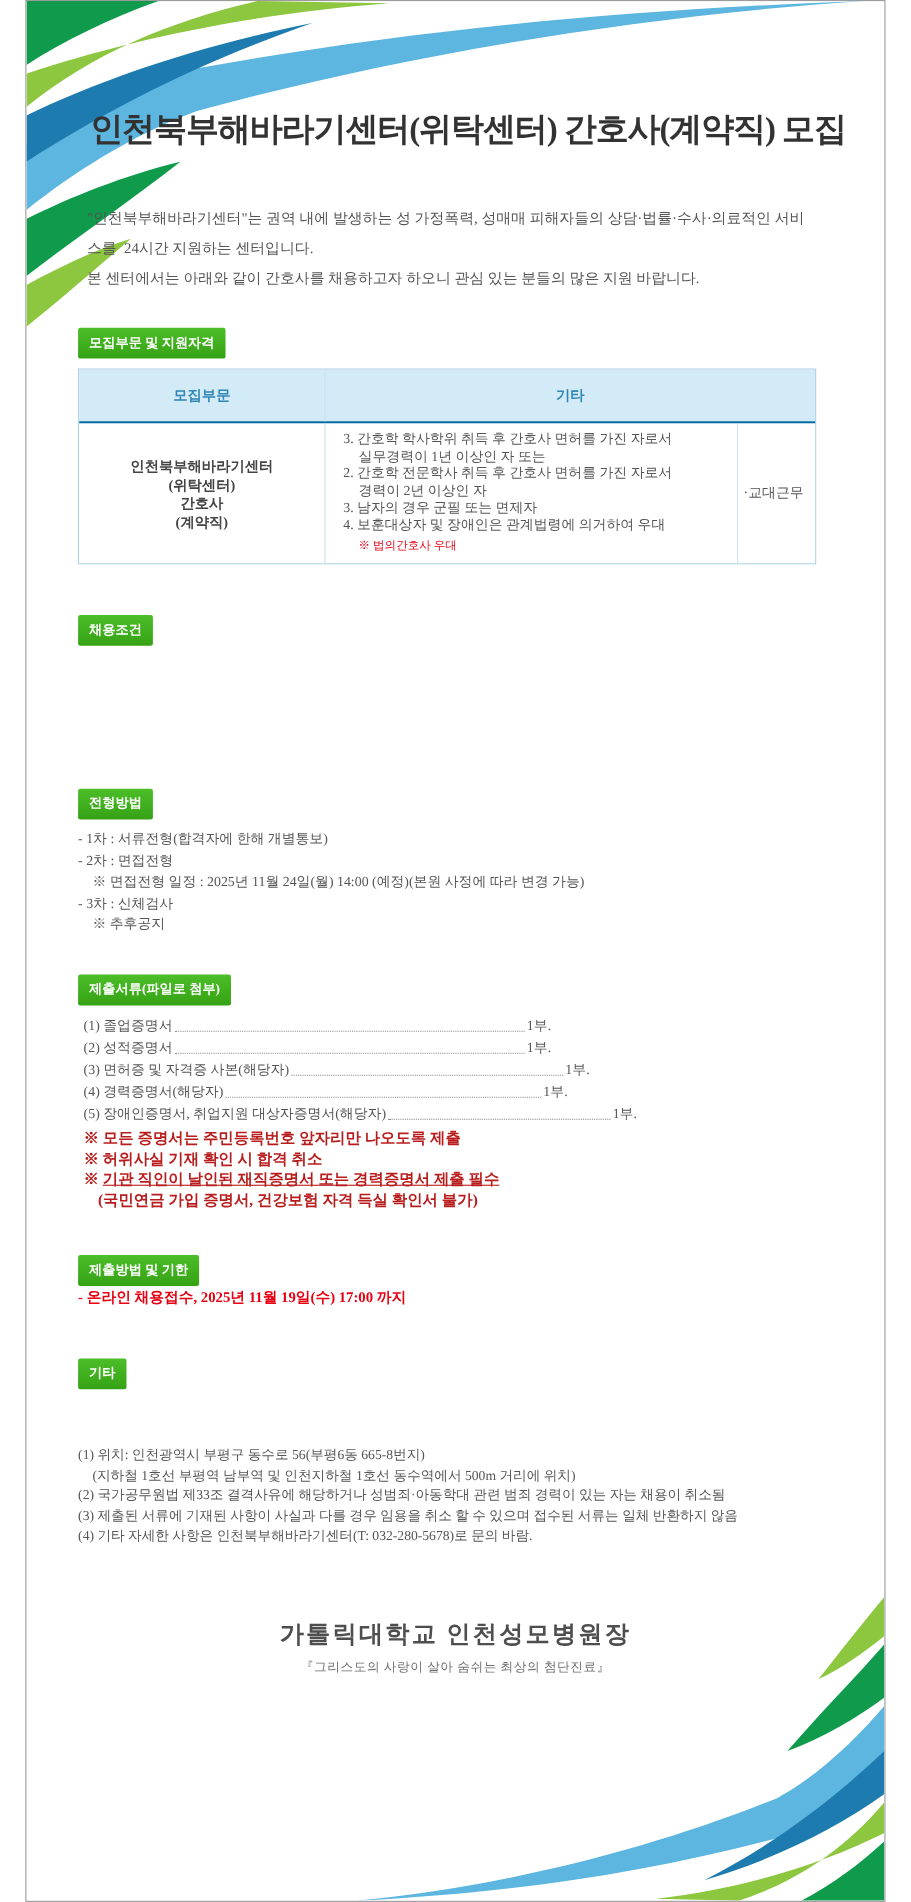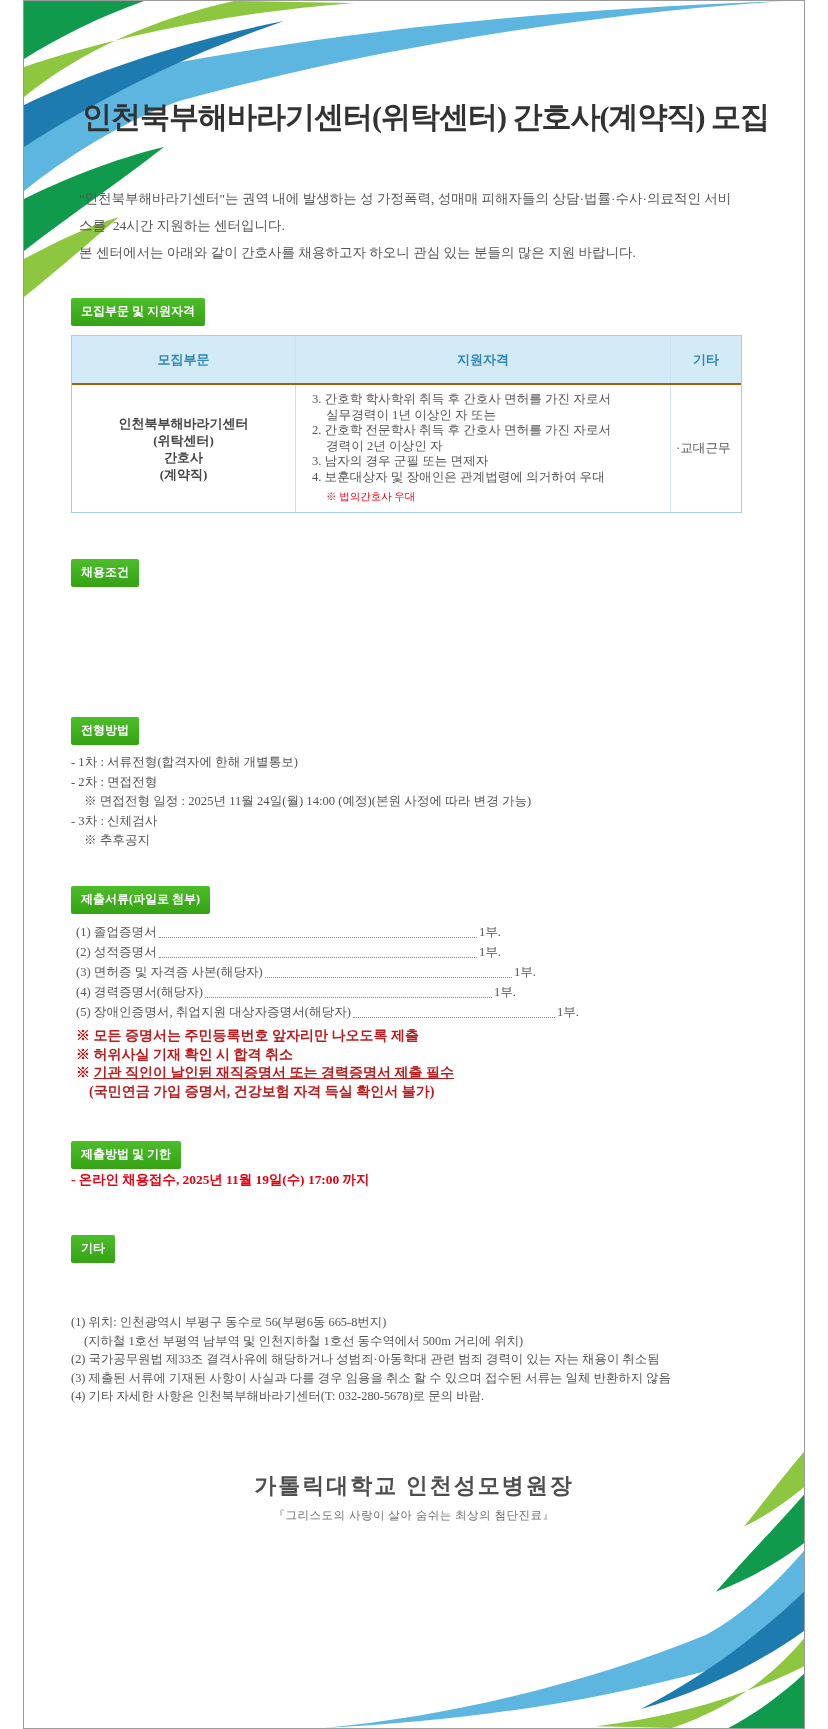--- a/index.html
+++ b/index.html
@@ -17,21 +17,21 @@
   }
   .intro{position:absolute;left:55px;top:184px;font-size:13.5px;color:#555;line-height:27px;}
   .t-line{white-space:pre;}
   .badge{
     position:absolute;left:47px;display:inline-block;
     background:linear-gradient(#4cbe29,#35a214);color:#fff;
     font-size:12px;font-weight:bold;padding:5px 10px 6px 10px;border-radius:2px;white-space:pre;
   }
   
   .qtable{position:absolute;left:47px;top:334px;width:671px;border:1px solid #a9cfe5;box-sizing:border-box;background:#fff;}
-  .qt-head{display:flex;background:#d3eaf7;border-bottom:2px solid #a16207;}
+  .qt-head{display:flex;background:#d3eaf7;border-bottom:2px solid #0369a1;}
   .qt-th{height:47px;display:flex;align-items:center;justify-content:center;
     color:#2f87b5;font-weight:bold;font-size:13px;white-space:pre;}
   .qt-body{display:flex;background:#fff;}
   .col1{width:223px;box-sizing:border-box;}
   .col2{width:375px;box-sizing:border-box;}
   .col3{flex:1;box-sizing:border-box;}
   .qt-th + .qt-th, .qt-td + .qt-td{border-left:1px solid #c9e2f0;}
   .qt-td.col1{display:flex;flex-direction:column;justify-content:center;text-align:center;
     font-weight:bold;color:#444;font-size:13px;line-height:17px;padding:10px 0;}
   .qt-td.col2{padding:7px 6px 8px 16px;color:#555;font-size:12.6px;line-height:15.6px;}
@@ -95,21 +95,20 @@
     <div class="t-line">"인천북부해바라기센터"는 권역 내에 발생하는 성 가정폭력, 성매매 피해자들의 상담·법률·수사·의료적인 서비</div>
     <div class="t-line">스를  24시간 지원하는 센터입니다.</div>
     <div class="t-line">본 센터에서는 아래와 같이 간호사를 채용하고자 하오니 관심 있는 분들의 많은 지원 바랍니다.</div>
   </div>
 
   <div class="badge" style="top:297px">모집부문 및 지원자격</div>
 
   <div class="qtable">
     <div class="qt-head">
       <div class="qt-th col1">모집부문</div>
-      <div class="qt-th col2">지원자격</div>
       <div class="qt-th col3">기타</div>
     </div>
     <div class="qt-body">
       <div class="qt-td col1">
         <div>인천북부해바라기센터</div>
         <div>(위탁센터)</div>
         <div>간호사</div>
         <div>(계약직)</div>
       </div>
       <div class="qt-td col2">

